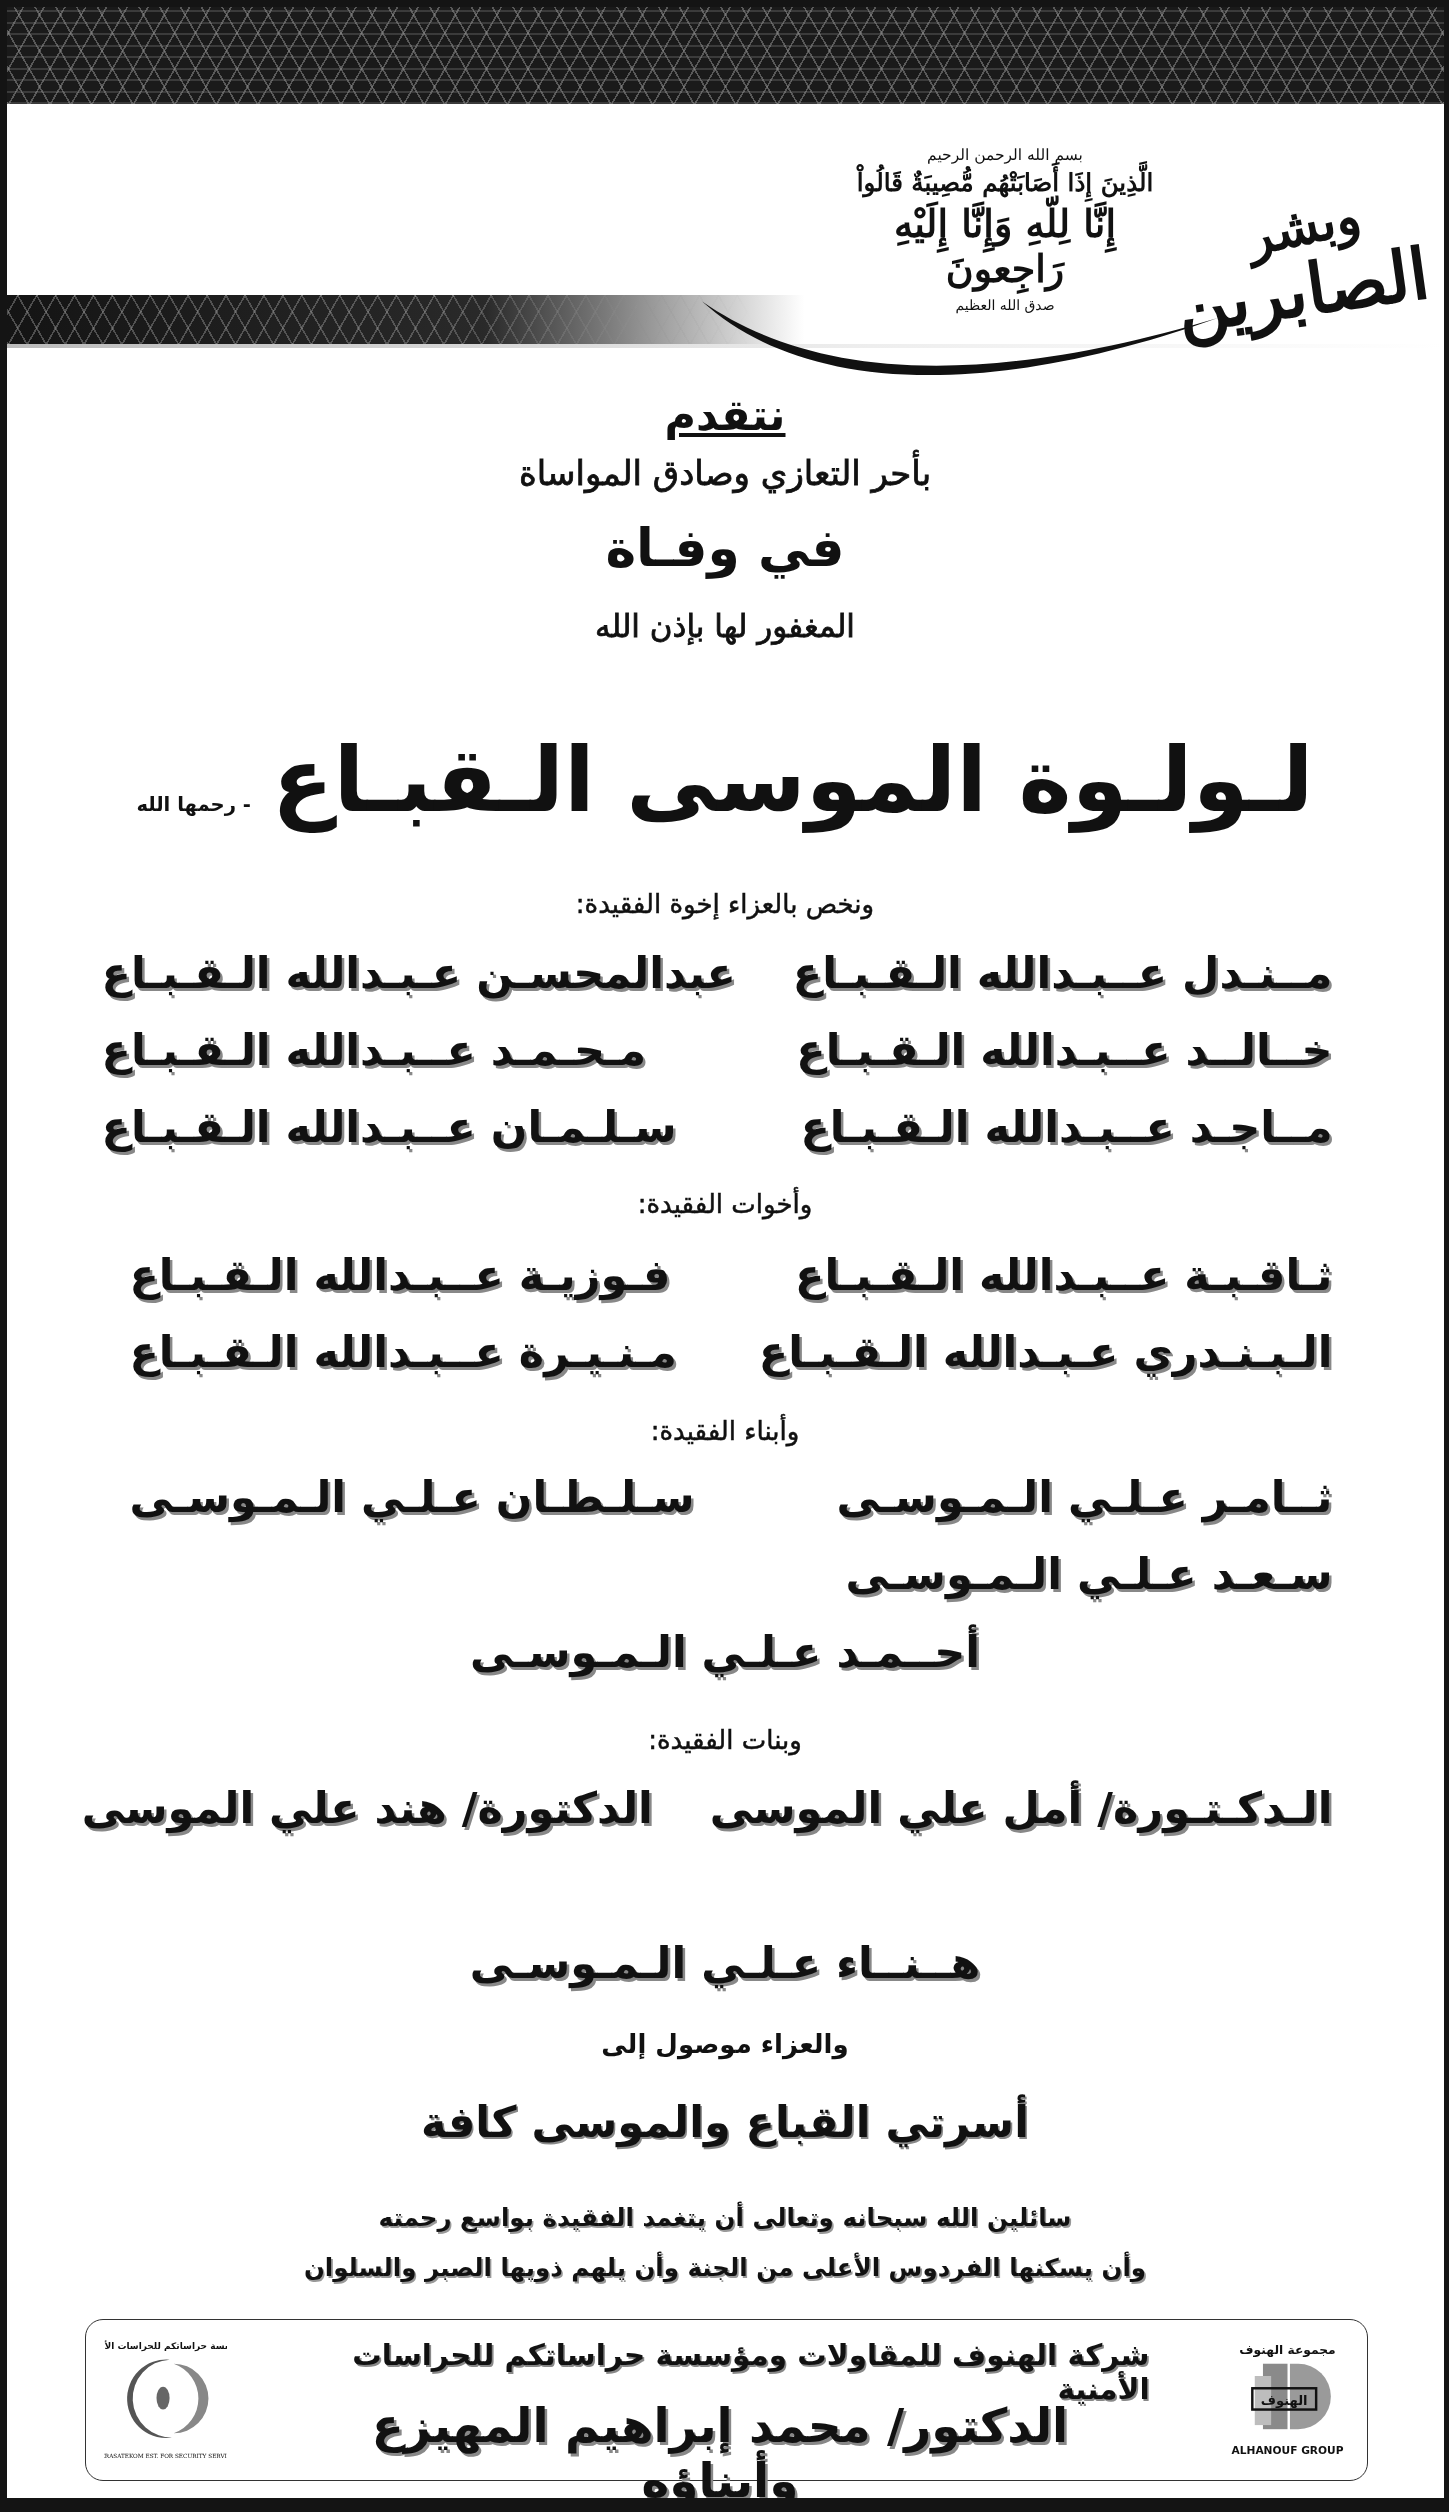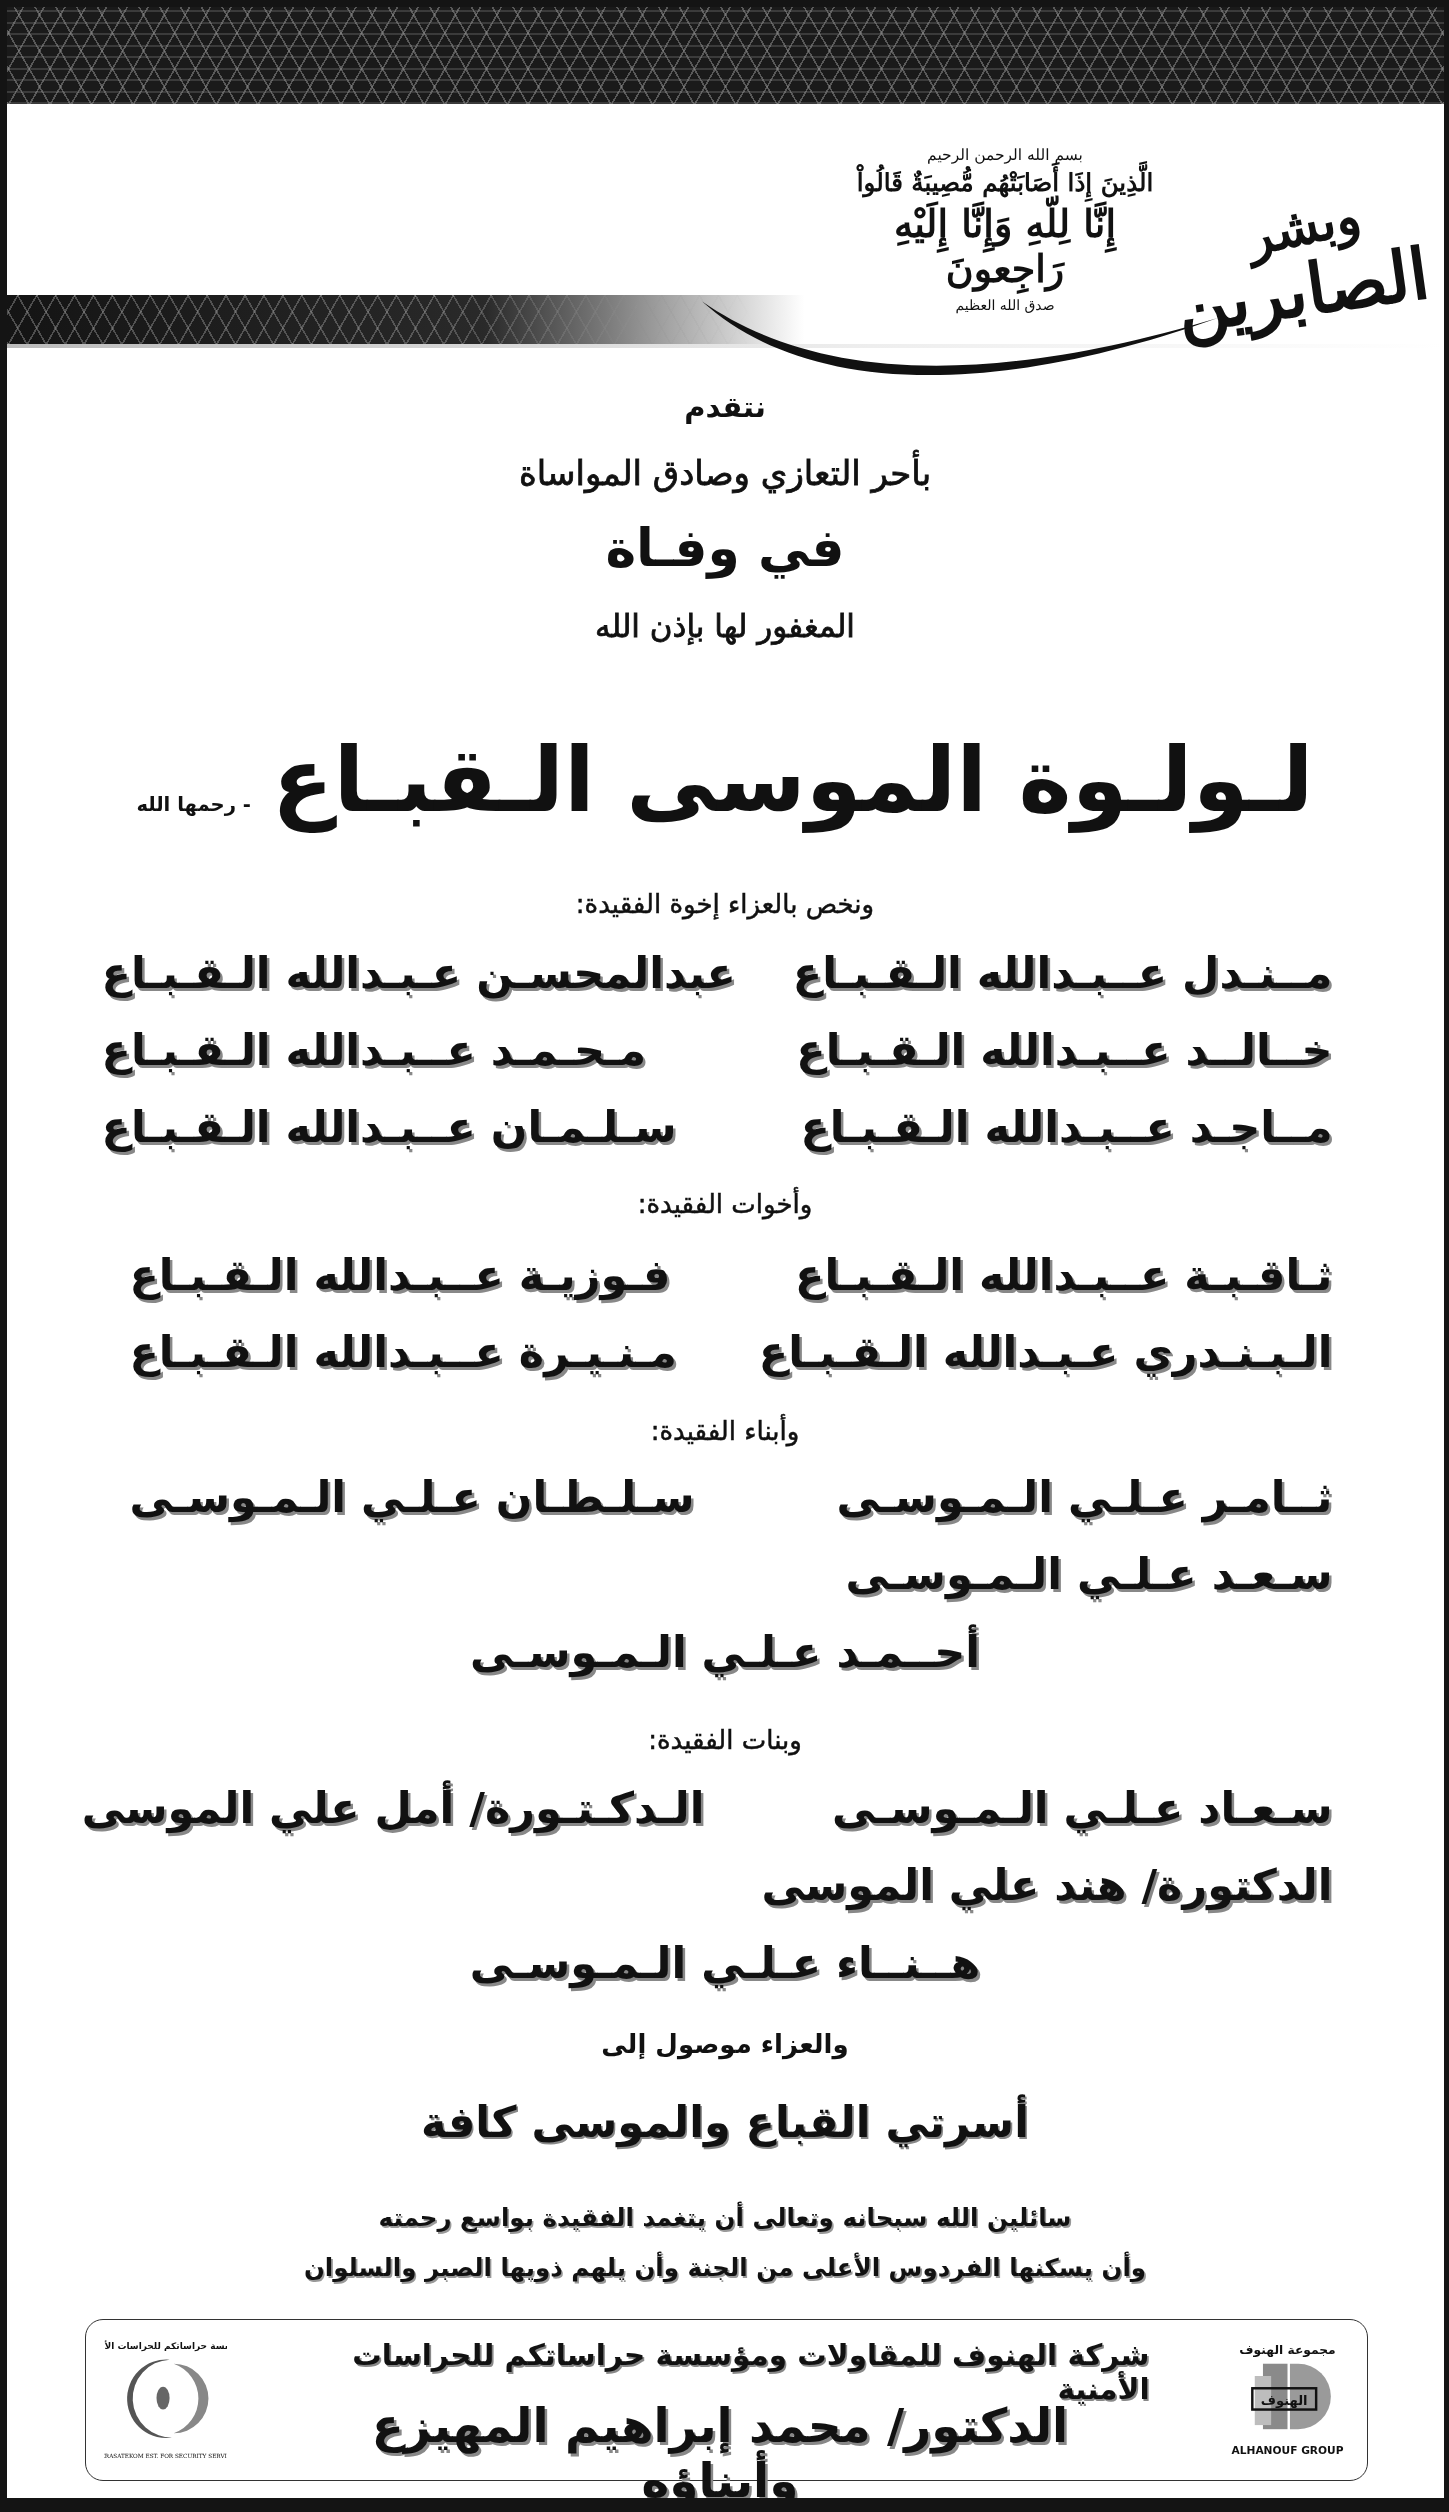--- a/index.html
+++ b/index.html
@@ -56,21 +56,21 @@
     display: flex; flex-direction: column; align-items: center; justify-content: center;
     font-family: "DejaVu Serif", serif; font-weight: bold;
   }
   .calligraphy .w1 { font-size: 52px; line-height: 1; transform: rotate(-12deg); }
   .calligraphy .w2 { font-size: 70px; line-height: 1.1; transform: rotate(-8deg); }
 
   .content {
     position: absolute; left: 0; top: 0; width: 100%;
   }
   .center { text-align: center; font-weight: bold; }
-  .l-intro { position: absolute; top: 383px; width: 100%; font-size: 29px; }
+  .l-intro { position: absolute; top: 383px; width: 100%; font-size: 43px; text-decoration: underline; }
   .l-condol { position: absolute; top: 446px; width: 100%; font-size: 34px; font-weight: normal; -webkit-text-stroke: 0.8px #111; }
   .l-death { position: absolute; top: 511px; width: 100%; font-size: 52px; }
   .l-forgiven { position: absolute; top: 601px; width: 100%; font-size: 31px; font-weight: normal; -webkit-text-stroke: 0.8px #111; }
   .deceased-row {
     position: absolute; top: 720px; left: 0; width: 100%;
     display: flex; justify-content: center; align-items: baseline; gap: 21px;
   }
   .deceased-name { font-size: 90px; font-weight: bold; letter-spacing: 3.3px; }
   .deceased-suffix { font-size: 19.6px; font-weight: bold; }
 
@@ -175,21 +175,20 @@
     <div class="section-label" style="top:1409px">وأبناء الفقيدة:</div>
     <div class="names-grid" style="top:1452px">
       <div class="name">ثــامـر عـلـي الـمـوسـى</div>
       <div class="name">سـلـطـان عـلـي الـمـوسـى</div>
       <div class="name">سـعـد عـلـي الـمـوسـى</div>
     </div>
     <div class="name single" style="top:1607px">أحــمـد عـلـي الـمـوسـى</div>
 
     <div class="section-label" style="top:1718px">وبنات الفقيدة:</div>
     <div class="names-grid" style="top:1763px">
-      <div class="name">سـعـاد عـلـي الـمـوسـى</div>
       <div class="name">الـدكـتـورة/ أمل علي الموسى</div>
       <div class="name">الدكتورة/ هند علي الموسى</div>
     </div>
     <div class="name single" style="top:1918px">هــنــاء عـلـي الـمـوسـى</div>
 
     <div class="l-extended center">والعزاء موصول إلى</div>
     <div class="l-families center">أسرتي القباع والموسى كافة</div>
     <div class="l-prayer1 center">سائلين الله سبحانه وتعالى أن يتغمد الفقيدة بواسع رحمته</div>
     <div class="l-prayer2 center">وأن يسكنها الفردوس الأعلى من الجنة وأن يلهم ذويها الصبر والسلوان</div>
   </div>

